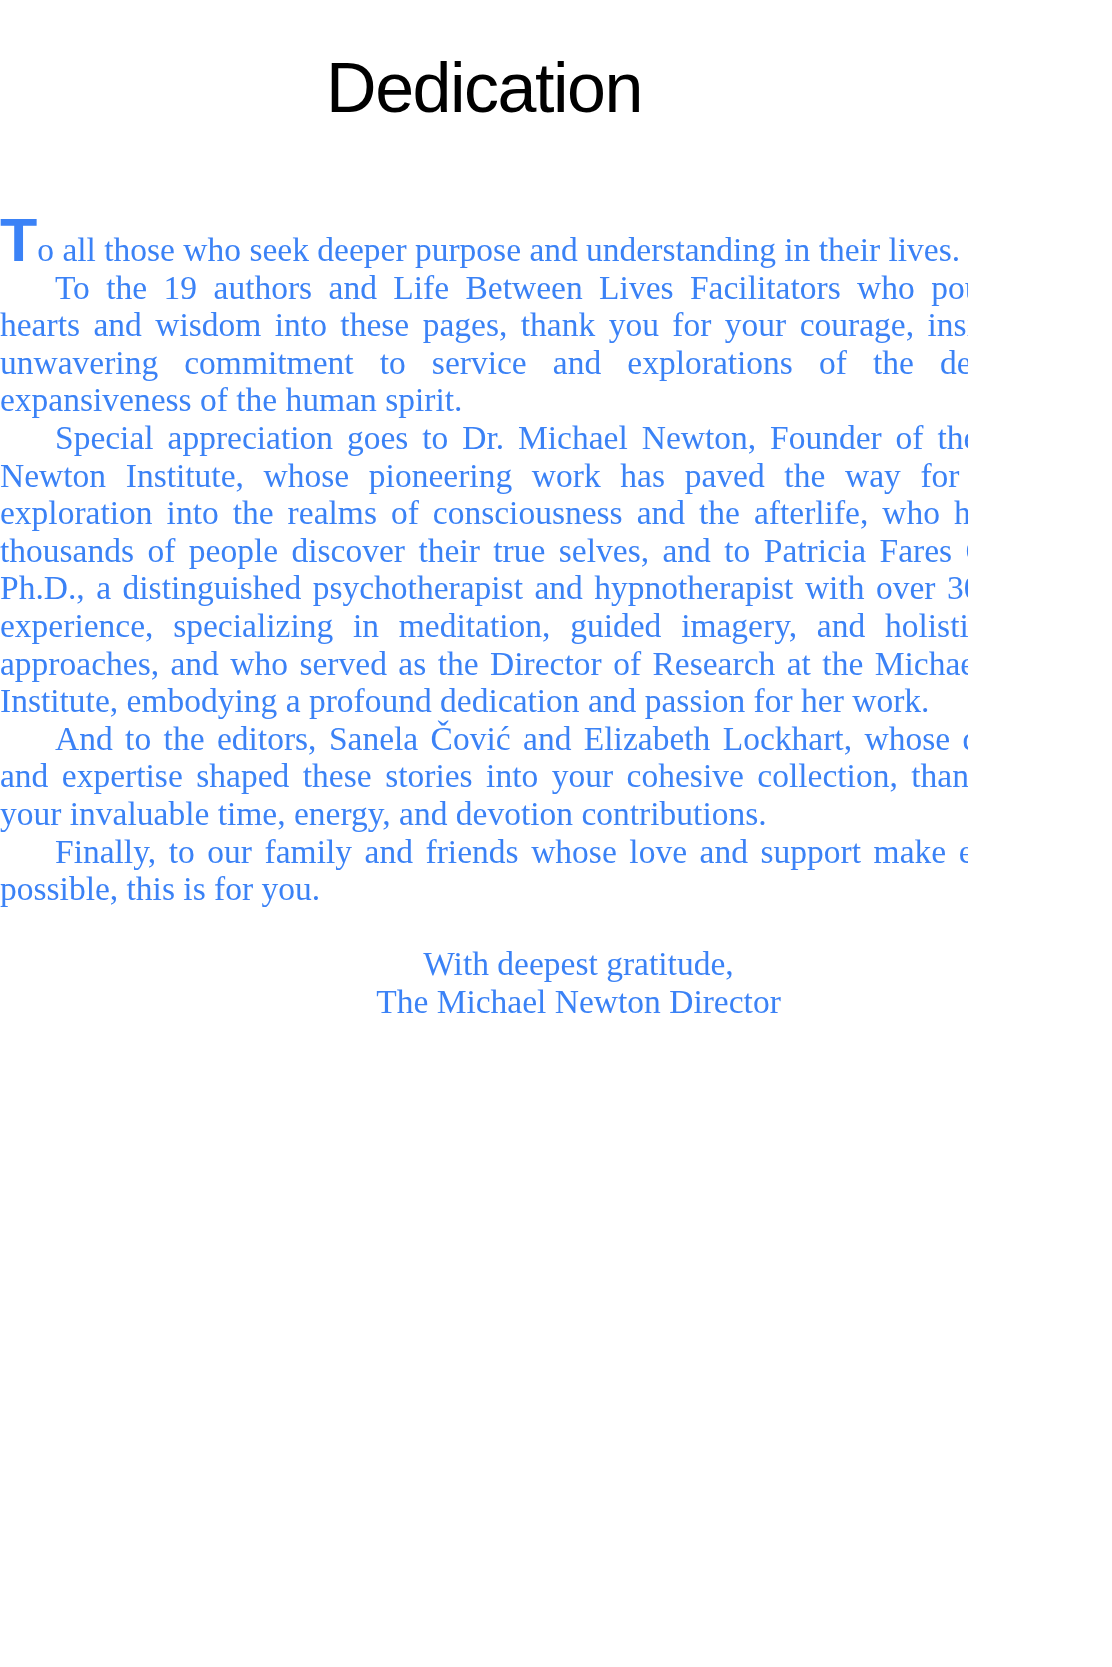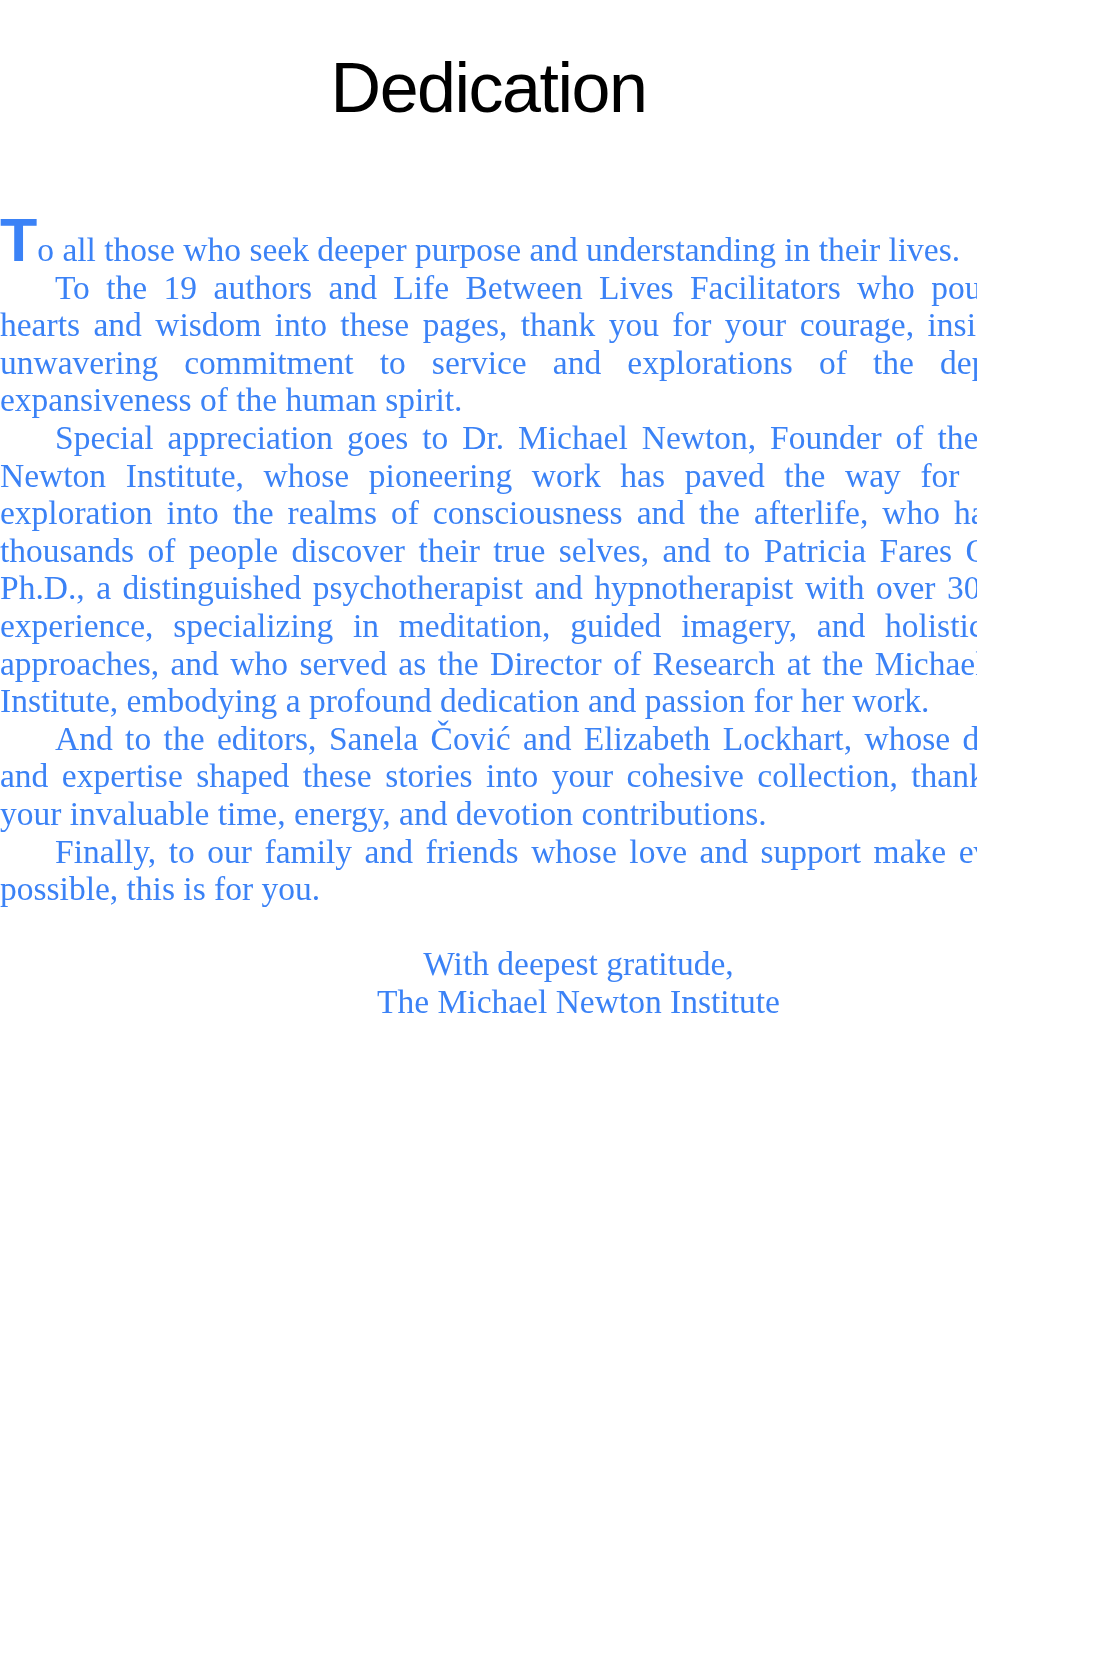--- a/index.html
+++ b/index.html
@@ -7,21 +7,20 @@
     padding: 0;
     background: #ffffff;
   }
   .page {
     position: relative;
     width: 968px;
     height: 1667px;
     background: #ffffff;
     color: #000000;
     overflow: hidden;
-    padding-left: 9px;
   }
   .page-title {
     position: absolute;
     top: 0;
     left: 0;
     width: 100%;
     padding-top: 6px;
     text-align: center;
     font-family: "Liberation Sans", sans-serif;
     font-weight: 400;
@@ -78,18 +77,18 @@
     <p>To the 19 authors and Life Between Lives Facilitators who poured their hearts and wisdom into these pages, thank you for your courage, insights, and unwavering commitment to service and explorations of the depths and expansiveness of the human spirit.</p>
 
     <p>Special appreciation goes to Dr. Michael Newton, Founder of the Michael Newton Institute, whose pioneering work has paved the way for profound exploration into the realms of consciousness and the afterlife, who has helped thousands of people discover their true selves, and to Patricia Fares O’Malley, Ph.D., a distinguished psychotherapist and hypnotherapist with over 30 years of experience, specializing in meditation, guided imagery, and holistic healing approaches, and who served as the Director of Research at the Michael Newton Institute, embodying a profound dedication and passion for her work.</p>
 
     <p>And to the editors, Sanela Čović and Elizabeth Lockhart, whose dedication and expertise shaped these stories into your cohesive collection, thank you for your invaluable time, energy, and devotion contributions.</p>
 
     <p>Finally, to our family and friends whose love and support make everything possible, this is for you.</p>
 
     <div class="closing-block">
       <p>With deepest gratitude,</p>
-      <p>The Michael Newton Institute</p>
+      <p>The Michael Newton Director</p>
     </div>
 
   </div>
 
 </div>
 
 </body></html>

